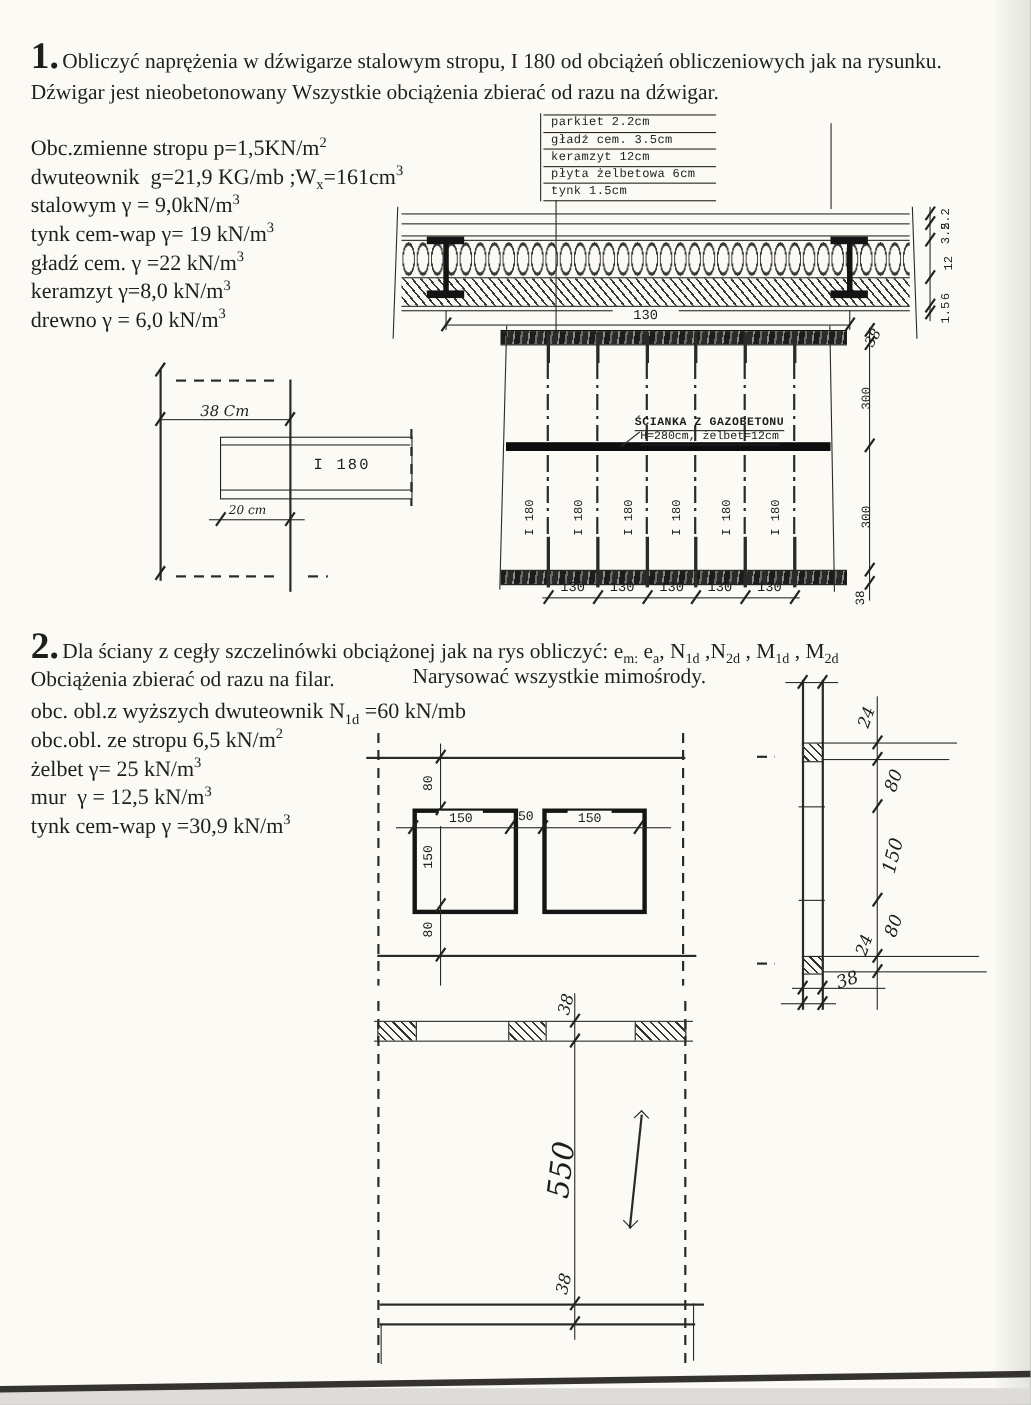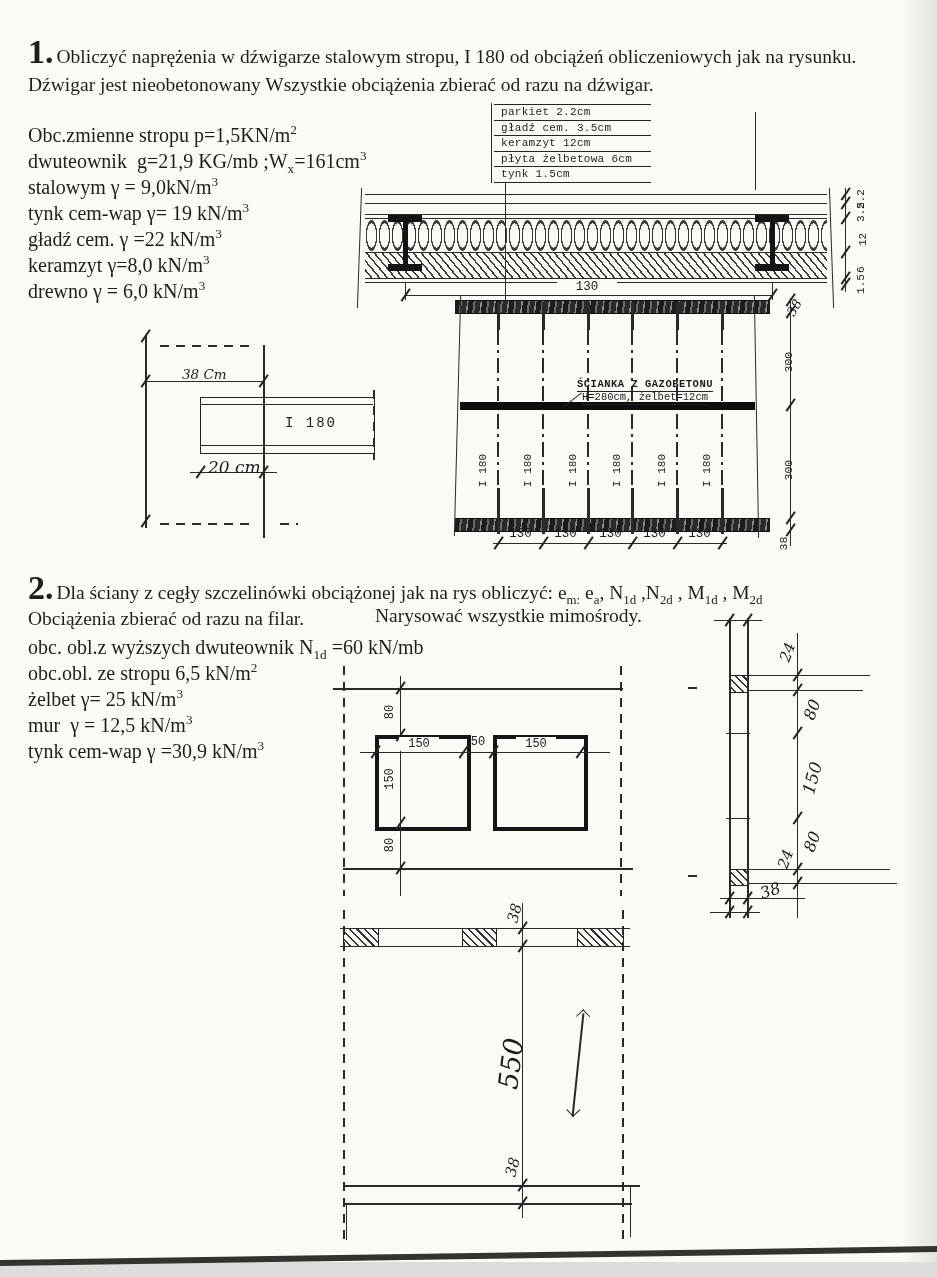--- a/index.html
+++ b/index.html
@@ -191,21 +191,21 @@
     <i class="tick" style="left:156px;top:50px;"></i>
     <div class="dlab hand" style="left:82px;top:36px;font-size:13.5px;">38 Cm</div>
     <div class="abs" style="left:100px;top:67px;width:173px;height:55px;border:1.6px solid #222;"></div>
     <div class="hline" style="left:100px;top:74px;width:173px;height:1px;"></div>
     <div class="hline" style="left:100px;top:115px;width:173px;height:1px;"></div>
     <div class="dlab mono" style="left:185px;top:85px;font-size:14px;letter-spacing:2px;">I 180</div>
     <div class="dashv" style="left:273px;top:60px;height:70px;"></div>
     <div class="hline" style="left:90px;top:142px;width:87px;"></div>
     <i class="tick" style="left:93px;top:141px;"></i>
     <i class="tick" style="left:156px;top:141px;"></i>
-    <div class="dlab hand" style="left:108px;top:127px;font-size:17px;">20 cm</div>
+    <div class="dlab hand" style="left:108px;top:127px;font-size:11px;">20 cm</div>
     <div class="dashh" style="left:60px;top:193px;width:95px;"></div>
     <div class="dashh" style="left:180px;top:193px;width:18px;"></div>
   </div>
 
   <div class="statement" style="left:28px;top:574px;">
     <span class="bignum">2.</span><span><span>Dla ściany z cegły szczelinówki obciążonej jak na rys obliczyć: e</span><sub>m:</sub><span> e</span><sub>a</sub><span>, N</span><sub>1d</sub><span> ,N</span><sub>2d</sub><span> , M</span><sub>1d</sub><span> , M</span><sub>2d</sub></span>
   </div>
   <div class="abs" style="left:375px;top:605px;font-size:19.5px;">Narysować wszystkie mimośrody.</div>
   <div class="abs" style="left:28px;top:608px;font-size:19.5px;">Obciążenia zbierać od razu na filar.</div>
   <div class="abs" style="left:28px;top:634px;">

